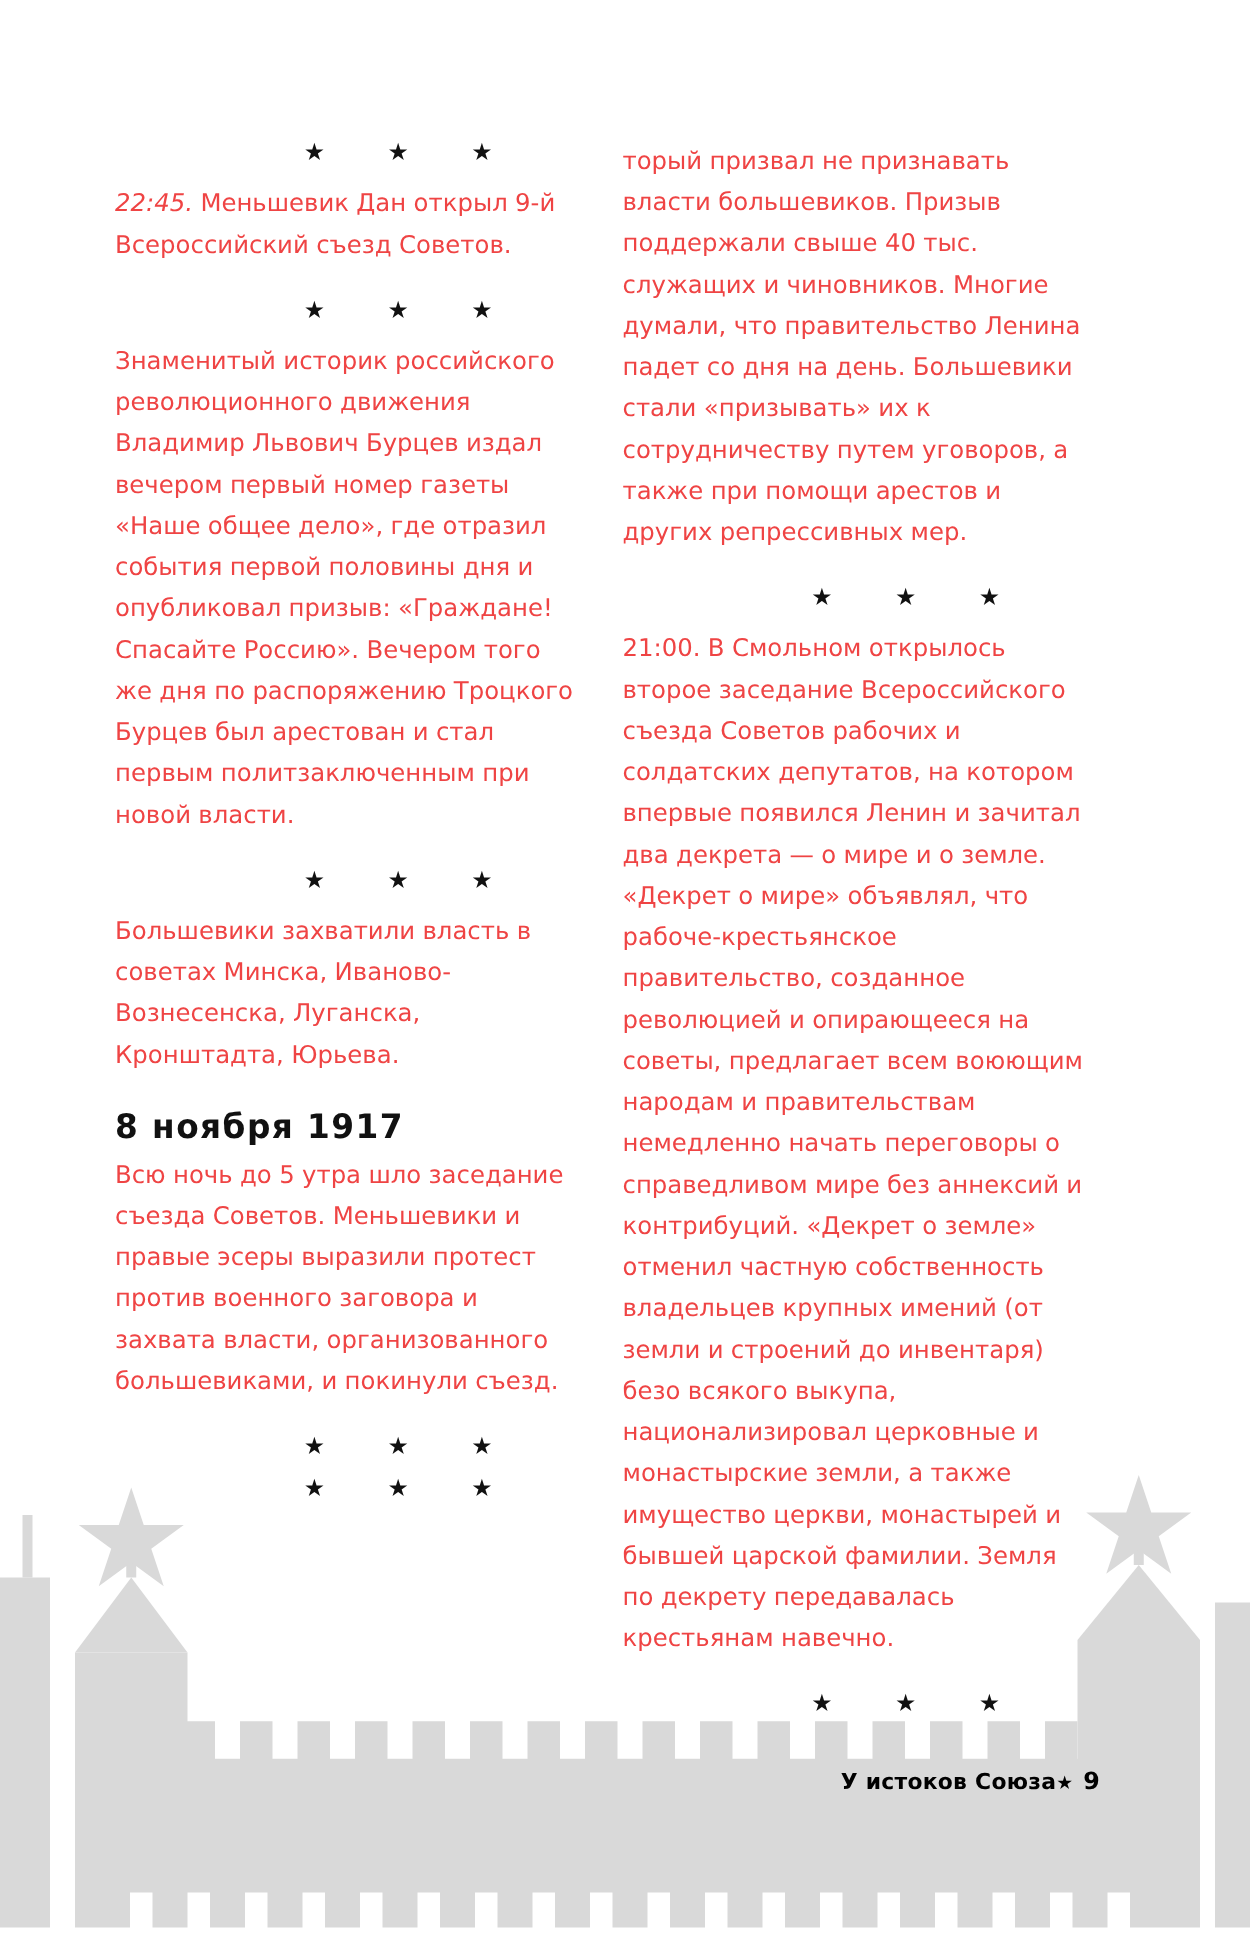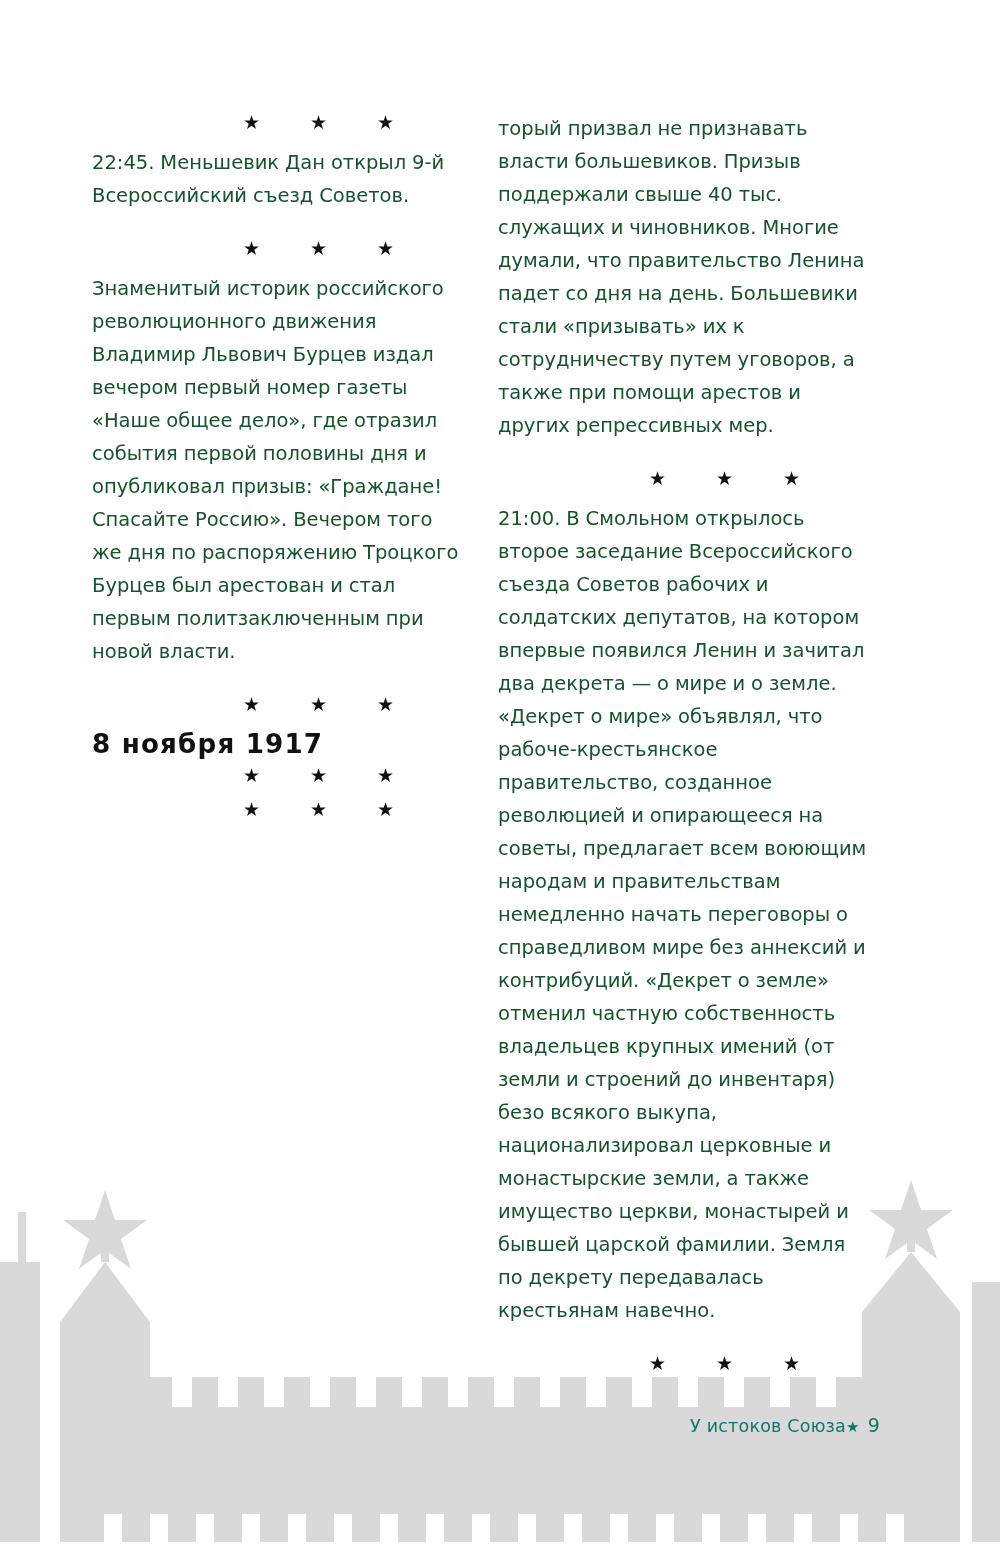--- a/index.html
+++ b/index.html
@@ -54,46 +54,46 @@
     height: 24px;
     box-sizing: border-box;
     width: 245px;
   }
   .stars-left { margin-left: 104px; }
 
   p.para {
     margin: 0 0 26px 0;
     font-size: 19.5px;
     line-height: 33px;
-    color: #14532d;
+    color: #ef4444;
     text-align: left;
     word-spacing: -0.3px;
   }
 
-  .ital { }
+  .ital { font-style: italic; }
 
   h2.heading {
     font-family: "DejaVu Sans", sans-serif;
     font-weight: bold;
     font-size: 27px;
     letter-spacing: 1.2px;
     margin: 10px 0 6px 0;
     color: #111;
     transform: scaleX(0.97);
     transform-origin: left center;
   }
 
   
   #footer {
     position: absolute;
     right: 120px;
     bottom: 116px;
     font-size: 17.5px;
-    font-weight: normal;
-    color: #0f766e;
+    font-weight: bold;
+    color: #000000;
     letter-spacing: 0.2px;
     z-index: 3;
   }
   #footer .star { font-size: 15px; }
   #footer .pagenum { margin-left: 8px; font-size: 19px; }
 </style>
 </head>
 <body>
 
 <svg id="wall-decoration" viewBox="0 0 1000 590" preserveAspectRatio="none">
@@ -168,24 +168,26 @@
       <p class="para"><span class="ital">22:45.</span><span> Меньшевик Дан открыл 9-й Всероссийский съезд Советов.</span></p>
     </div>
 
     <div class="block">
       <div class="stars stars-left">★   ★   ★</div>
       <p class="para">Знаменитый историк российского революционного движения Владимир Львович Бурцев издал вечером первый номер газеты «Наше общее дело», где отразил события первой половины дня и опубликовал призыв: «Граждане! Спасайте Россию». Вечером того же дня по распоряжению Троцкого Бурцев был арестован и стал первым политзаключенным при новой власти.</p>
     </div>
 
     <div class="block">
       <div class="stars stars-left">★   ★   ★</div>
+      <p class="para">Большевики захватили власть в советах Минска, Иваново-Вознесенска, Луганска, Кронштадта, Юрьева.</p>
     </div>
 
     <div class="block">
       <h2 class="heading">8 ноября 1917</h2>
+      <p class="para">Всю ночь до 5 утра шло заседание съезда Советов. Меньшевики и правые эсеры выразили протест против военного заговора и захвата власти, организованного большевиками, и покинули съезд.</p>
     </div>
 
     <div class="block">
       <div class="stars stars-left">★   ★   ★</div>
     </div>
 
     <div class="block">
       <div class="stars stars-left">★   ★   ★</div>
     </div>
 

